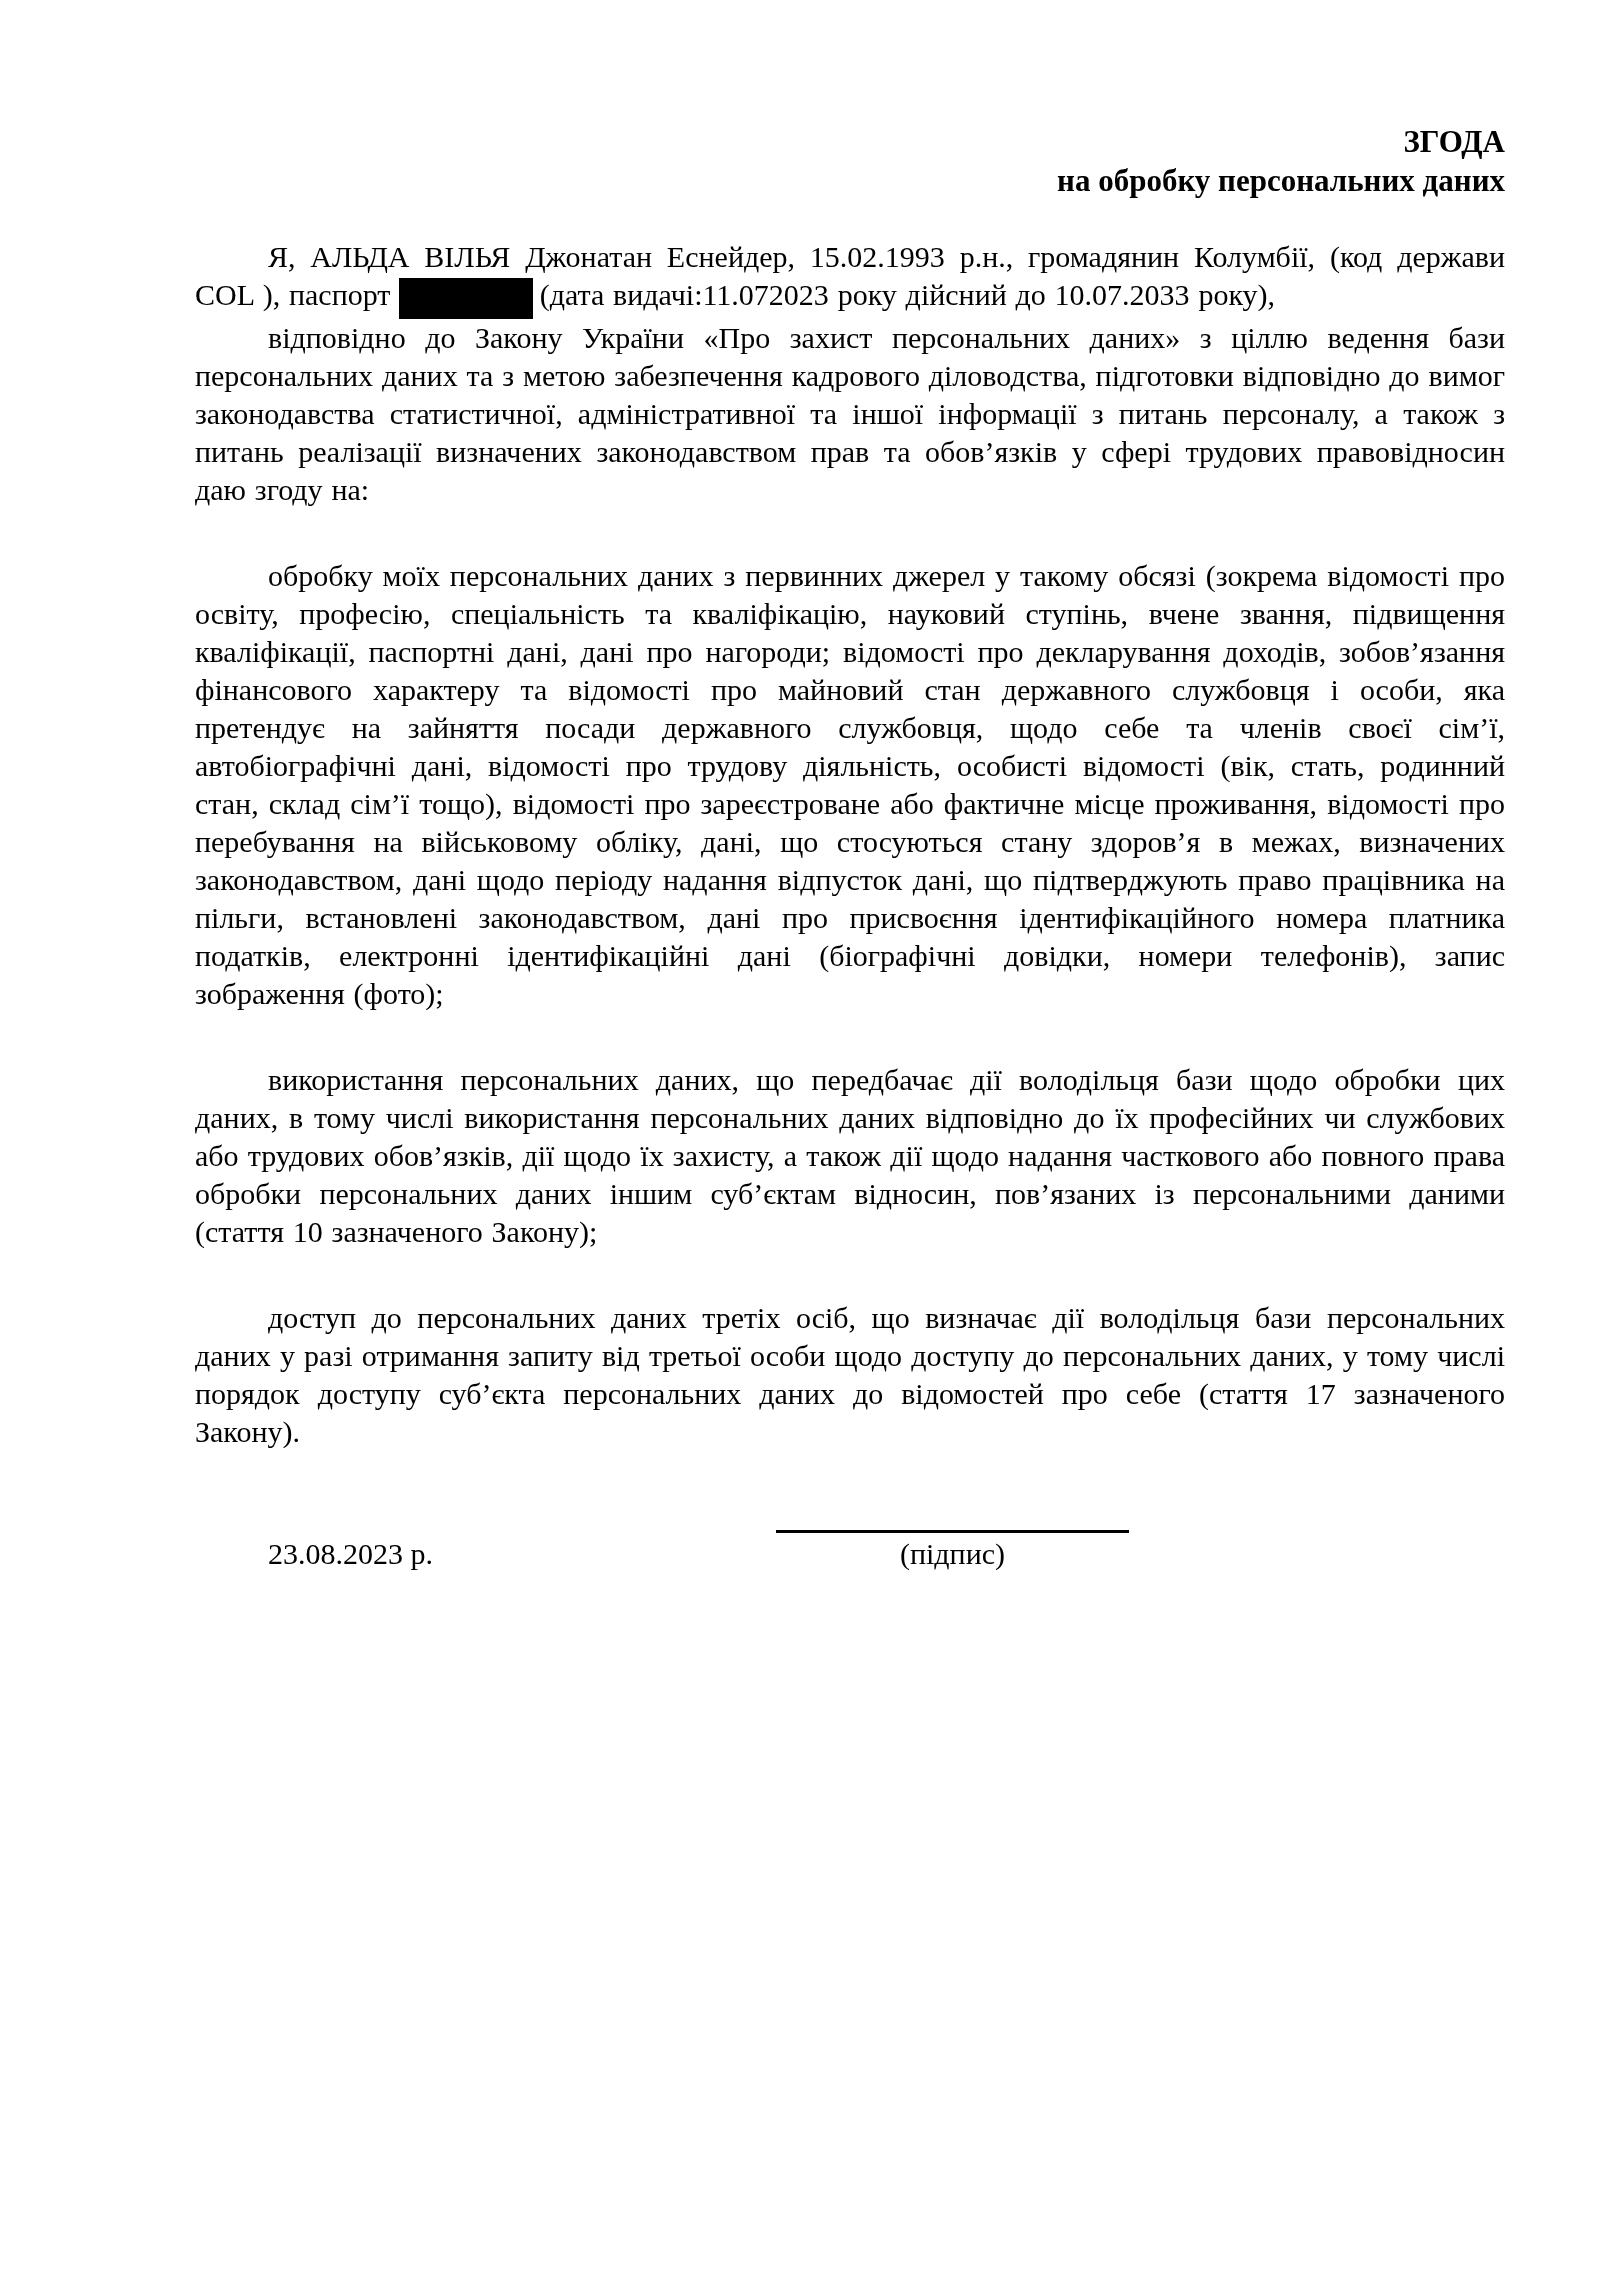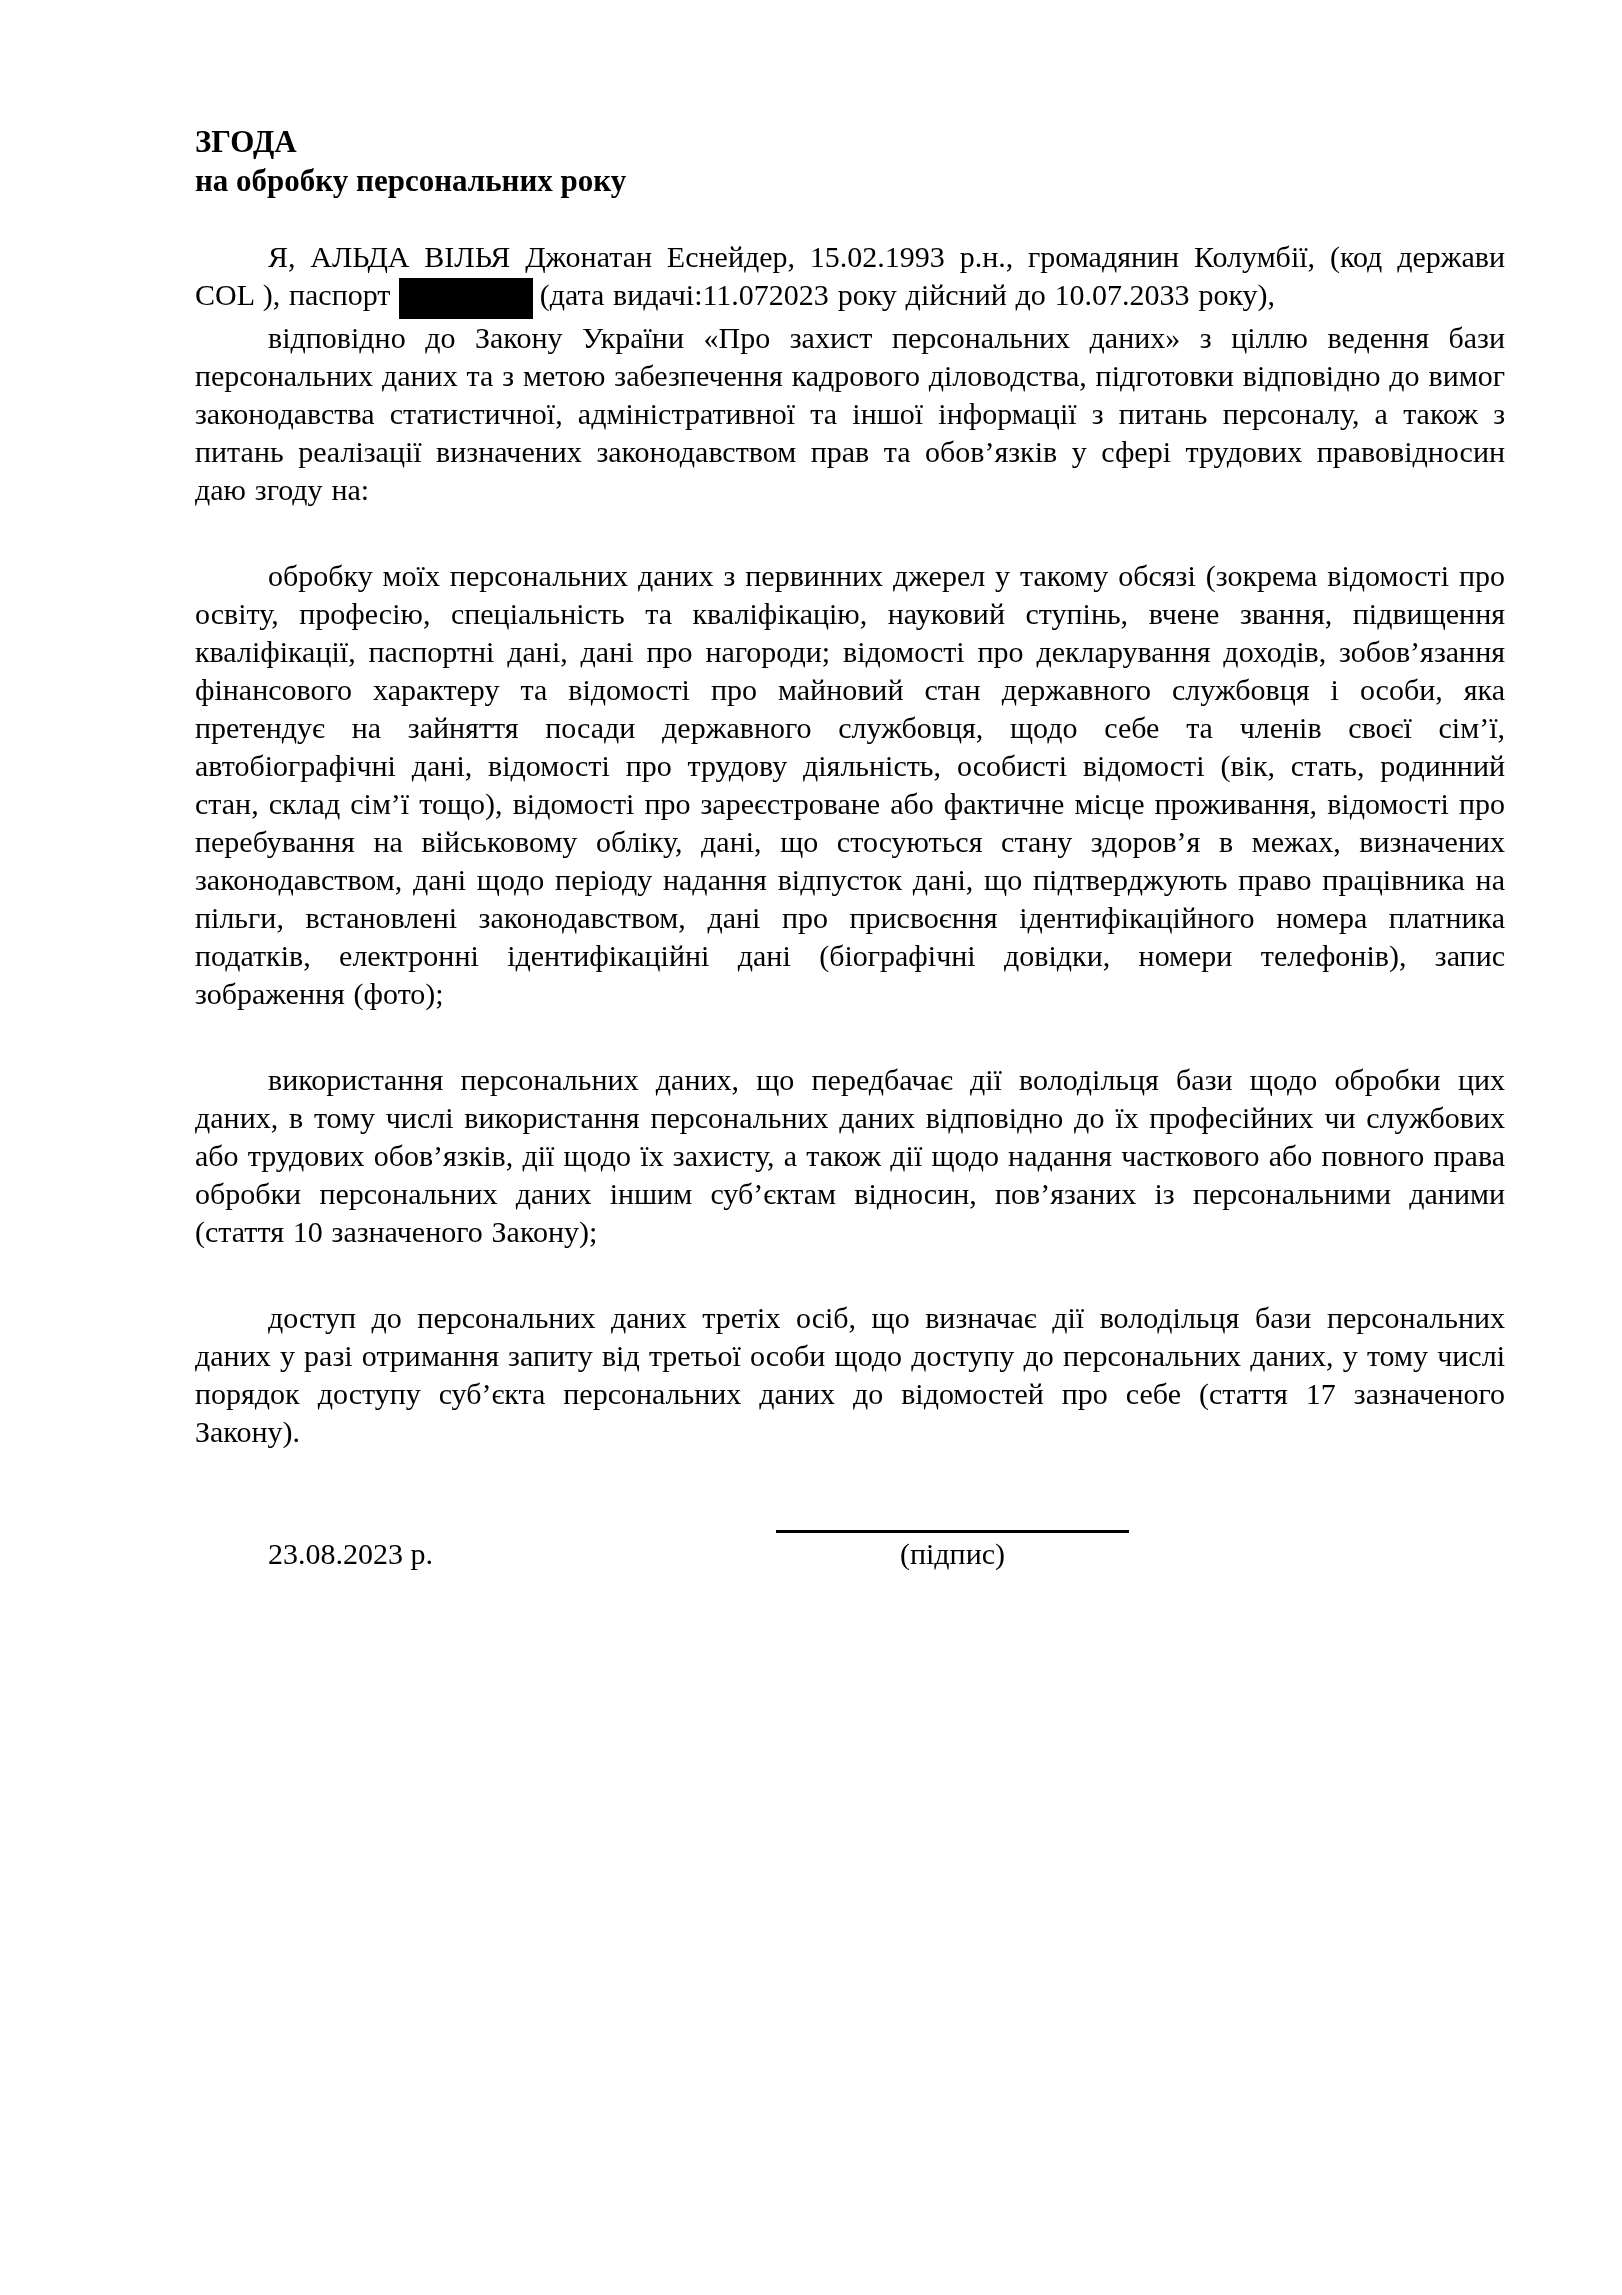--- a/index.html
+++ b/index.html
@@ -14,21 +14,21 @@
     box-sizing: border-box;
     background: #ffffff;
     color: #000000;
     padding: 122px 118px 0 195px;
     font-family: "Liberation Serif", "DejaVu Serif", serif;
     font-size: 30px;
     line-height: 38px;
     overflow: hidden;
   }
   .title, .subtitle {
-    text-align: left;
+    text-align: right;
     font-weight: bold;
     font-size: 31px;
     line-height: 39px;
   }
   .content {
     margin-top: 38px;
   }
   .para {
     margin: 0;
     text-align: justify;
@@ -70,21 +70,21 @@
     line-height: 39px;
   }
 </style>
 </head>
 <body>
 
 <div class="page">
 
   <div class="title">ЗГОДА</div>
 
-  <div class="subtitle">на обробку персональних року</div>
+  <div class="subtitle">на обробку персональних даних</div>
 
   <div class="content">
 
     <p class="para"><span>Я, АЛЬДА ВІЛЬЯ Джонатан Еснейдер, 15.02.1993 р.н., громадянин Колумбії, (код держави COL ), паспорт </span><span class="redaction"></span><span>(дата видачі:11.072023 року дійсний до 10.07.2033 року),</span></p>
 
     <p class="para">відповідно до Закону України «Про захист персональних даних» з ціллю ведення бази персональних даних та з метою забезпечення кадрового діловодства, підготовки відповідно до вимог законодавства статистичної, адміністративної та іншої інформації з питань персоналу, а також з питань реалізації визначених законодавством прав та обов’язків у сфері трудових правовідносин даю згоду на:</p>
 
     <p class="para gap">обробку моїх персональних даних з первинних джерел у такому обсязі (зокрема відомості про освіту, професію, спеціальність та кваліфікацію, науковий ступінь, вчене звання, підвищення кваліфікації, паспортні дані, дані про нагороди; відомості про декларування доходів, зобов’язання фінансового характеру та відомості про майновий стан державного службовця і особи, яка претендує на зайняття посади державного службовця, щодо себе та членів своєї сім’ї, автобіографічні дані, відомості про трудову діяльність, особисті відомості (вік, стать, родинний стан, склад сім’ї тощо), відомості про зареєстроване або фактичне місце проживання, відомості про перебування на військовому обліку, дані, що стосуються стану здоров’я в межах, визначених законодавством, дані щодо періоду надання відпусток дані, що підтверджують право працівника на пільги, встановлені законодавством, дані про присвоєння ідентифікаційного номера платника податків, електронні ідентифікаційні дані (біографічні довідки, номери телефонів), запис зображення (фото);</p>
 
     <p class="para gap">використання персональних даних, що передбачає дії володільця бази щодо обробки цих даних, в тому числі використання персональних даних відповідно до їх професійних чи службових або трудових обов’язків, дії щодо їх захисту, а також дії щодо надання часткового або повного права обробки персональних даних іншим суб’єктам відносин, пов’язаних із персональними даними (стаття 10 зазначеного Закону);</p>

